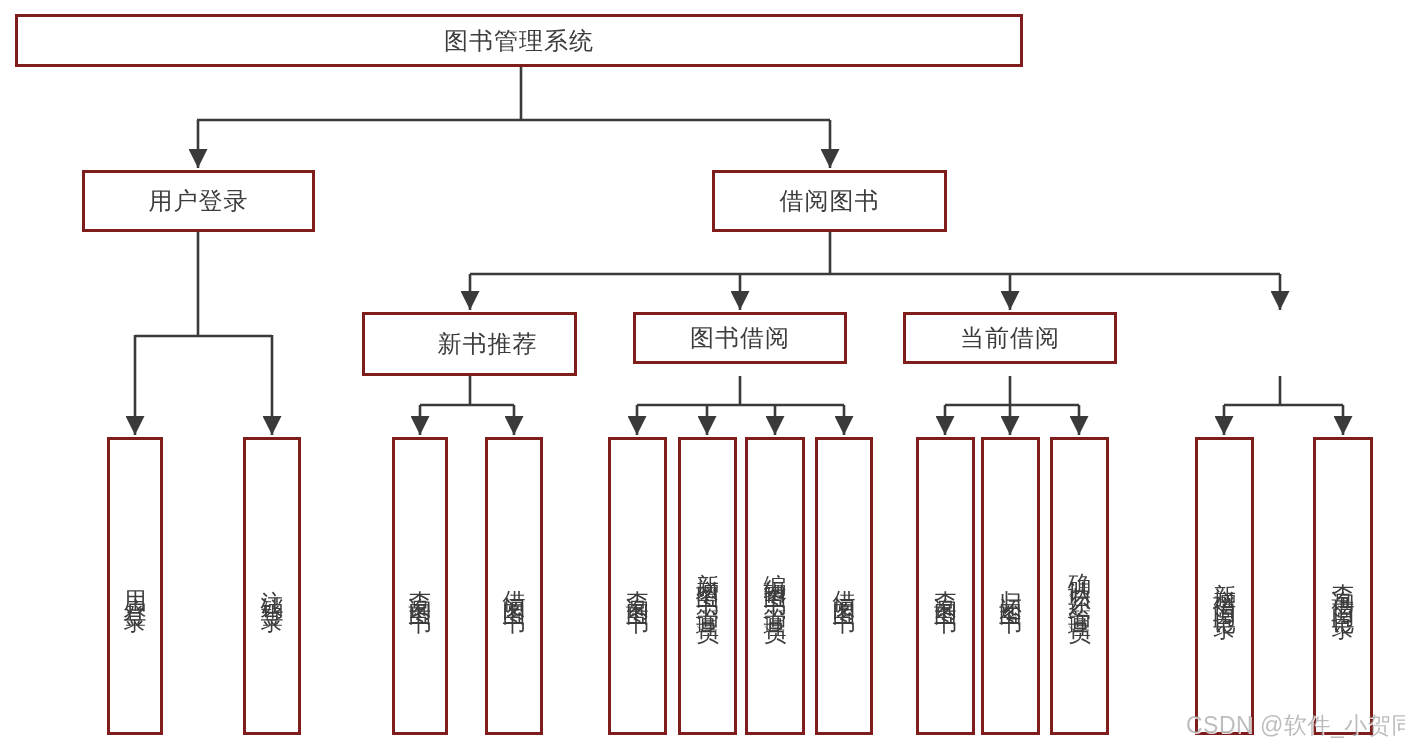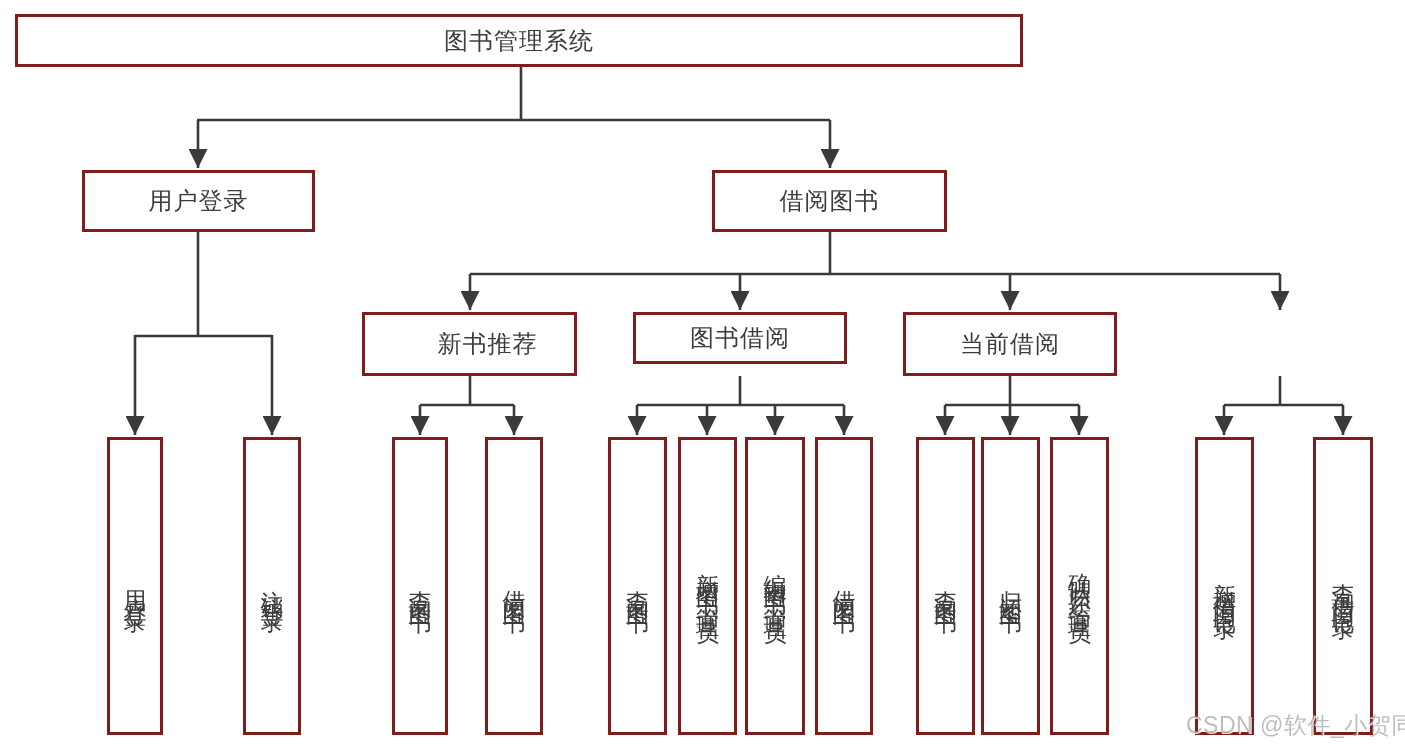--- a/index.html
+++ b/index.html
@@ -128,21 +128,21 @@
     </g>
   </svg>
 
   <div class="node h" style="left:15px; top:14px; width:1008px; height:53px;">图书管理系统</div>
 
   <div class="node h" style="left:82px; top:170px; width:233px; height:62px;">用户登录</div>
   <div class="node h" style="left:712px; top:170px; width:235px; height:62px;">借阅图书</div>
 
   <div class="node h" style="left:362px; top:312px; width:215px; height:64px;padding-left:36px;">新书推荐</div>
   <div class="node h" style="left:633px; top:312px; width:214px; height:52px;">图书借阅</div>
-  <div class="node h" style="left:903px; top:312px; width:214px; height:64px;">当前借阅</div>
+  <div class="node h" style="left:903px; top:312px; width:214px; height:52px;">当前借阅</div>
 
   <div class="node v" style="left:107px; top:437px; width:56px; height:298px;">
     <span class="vtext">用户登录</span>
   </div>
   <div class="node v" style="left:243px; top:437px; width:58px; height:298px;">
     <span class="vtext">注销登录</span>
   </div>
 
   <div class="node v" style="left:392px; top:437px; width:56px; height:298px;">
     <span class="vtext">查询图书</span>

